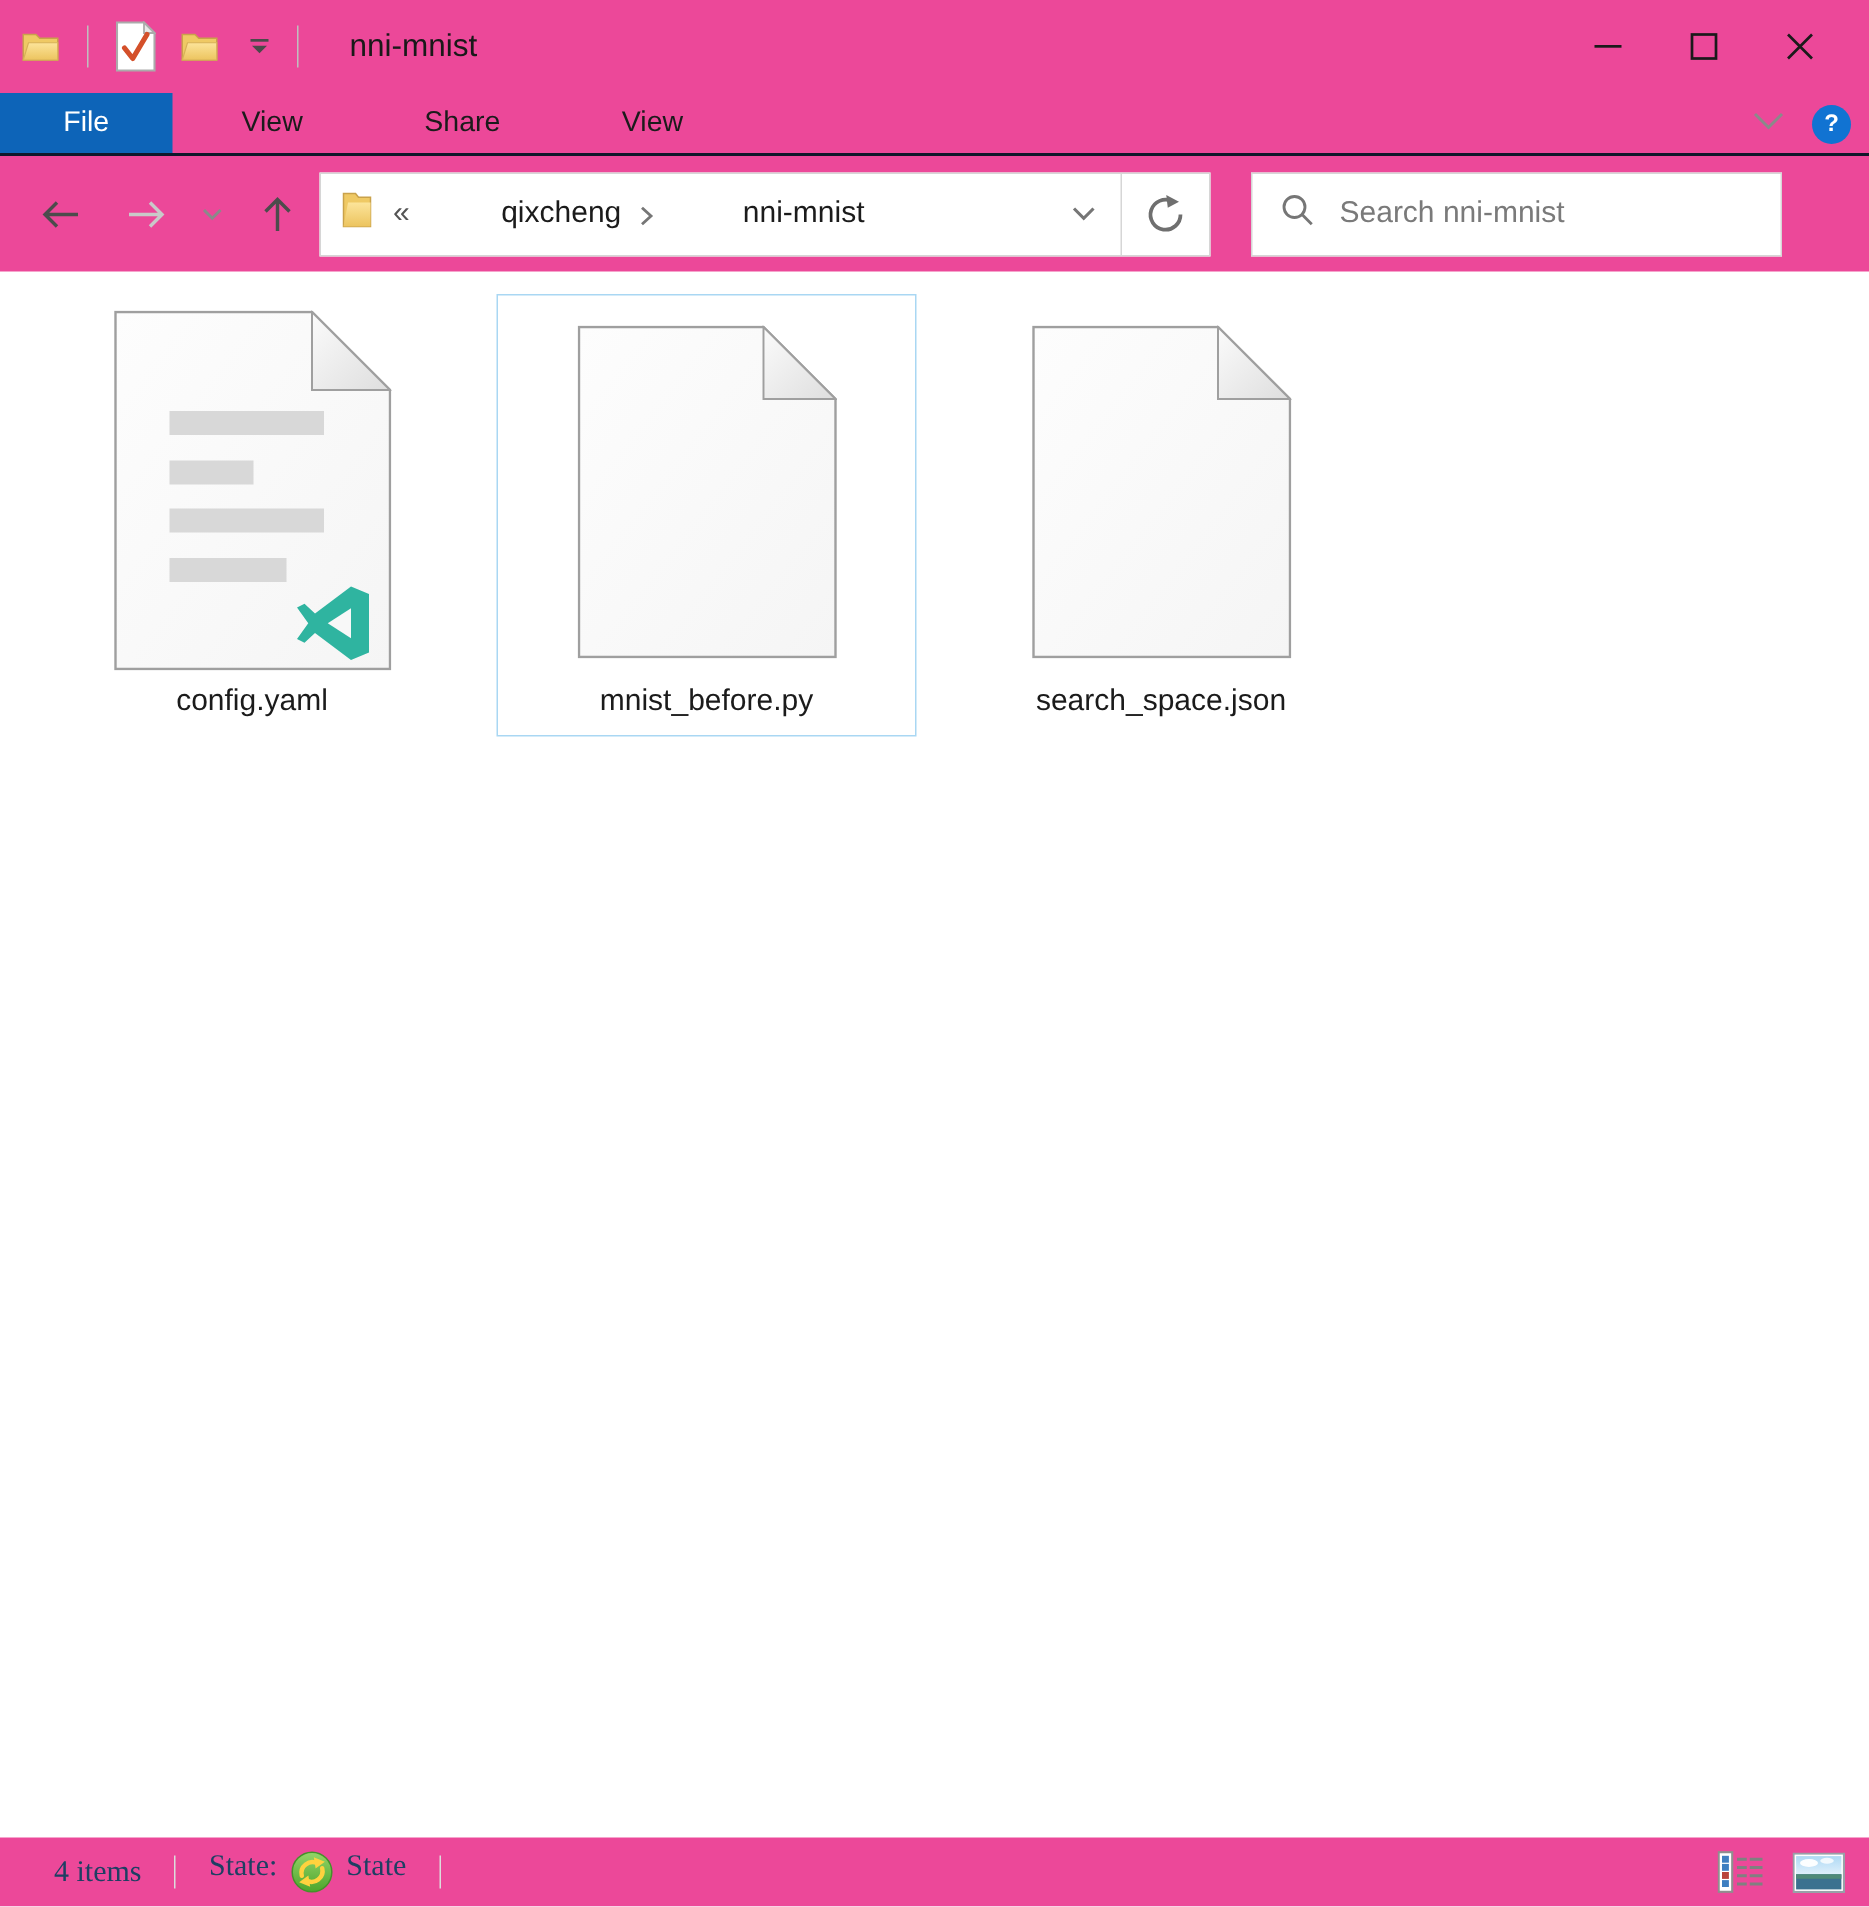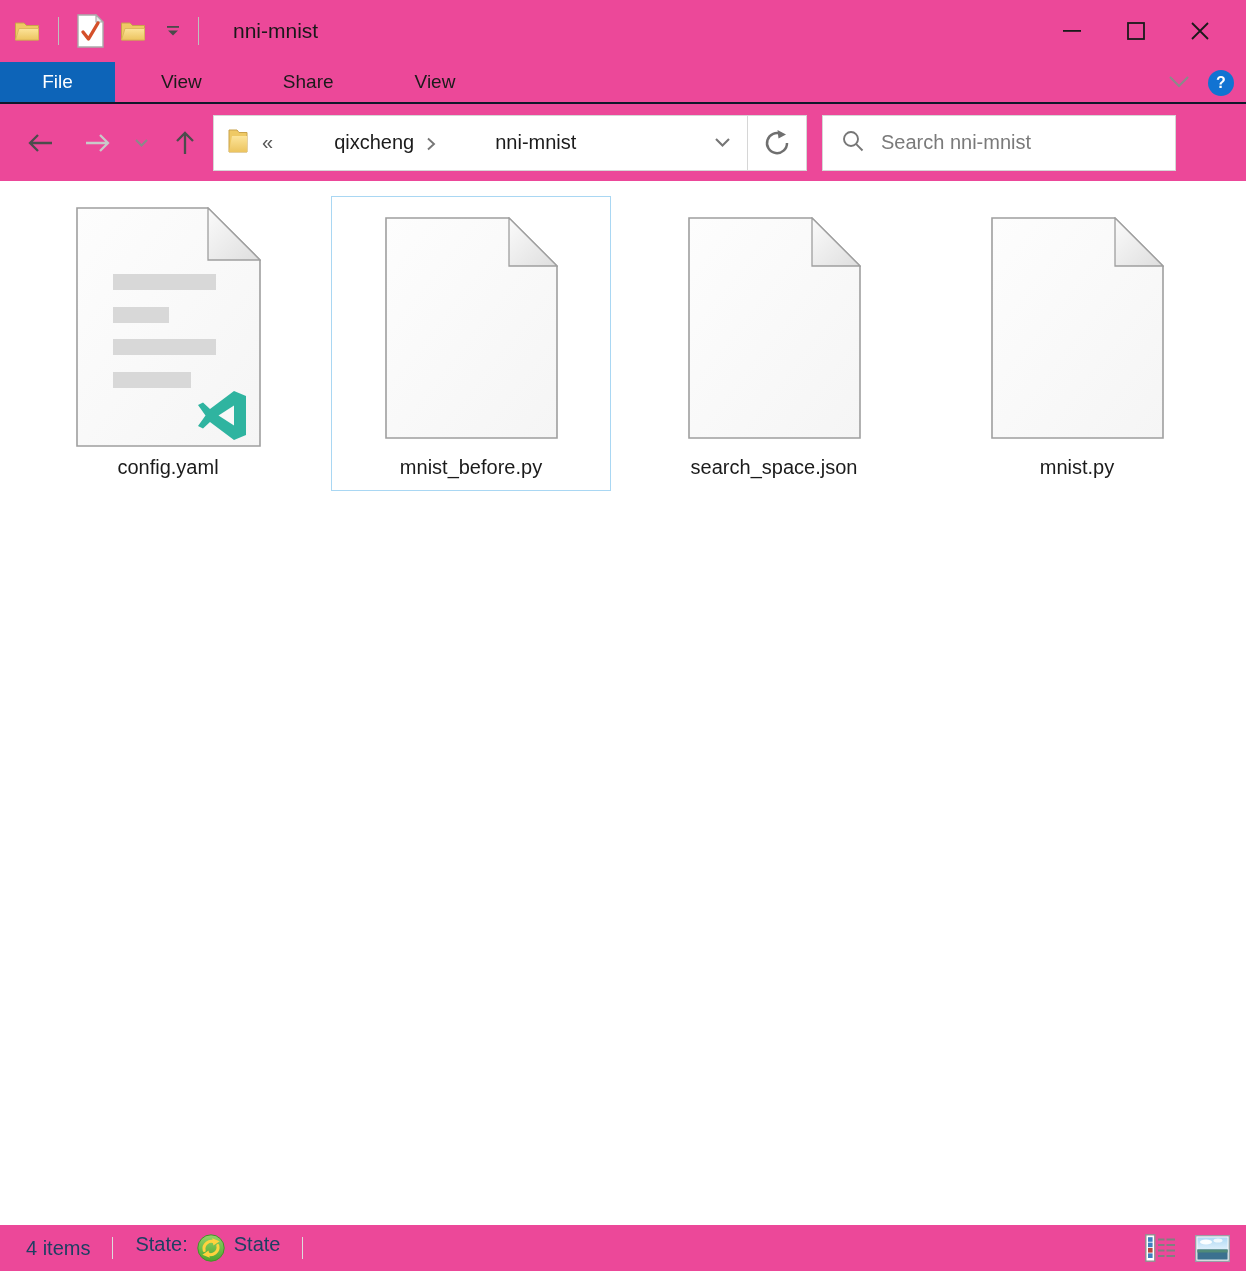--- a/index.html
+++ b/index.html
@@ -30,38 +30,38 @@
   .nav-btn { display:flex; align-items:center; justify-content:center; }
   .addressbar { height:56px; border:1px solid #d6d6d6; display:flex; align-items:center; width:594px; margin-left:16px; background:#fff; }
   .addr-folder { margin:0 10px 0 12px; }
   .crumb-collapse { color:#555; font-size:20px; margin:0 10px 0 2px; }
   .crumb { font-size:20px; color:#1b1b1b; padding:0 4px; white-space:nowrap;margin-left:47px; }
   .crumb-sep { margin:2px 8px 0 8px; display:flex; align-items:center; }
   .addr-spacer { flex:1; }
   .addr-chevron { padding:0 16px; height:100%; display:flex; align-items:center; }
   .addr-divider { width:1px; height:100%; background:#d6d6d6; }
   .refresh-btn { width:58px; height:100%; display:flex; align-items:center; justify-content:center; }
-  .searchbox { height:56px; border:1px solid #d6d6d6; display:flex; align-items:center; width:354px; margin-left:15px; padding-left:18px; background:#fff; }
+  .searchbox { height:56px; border:1px solid #d6d6d6; display:flex; align-items:center; width:354px; margin-left:27px; padding-left:18px; background:#fff; }
   .searchbox input { border:none; outline:none; font-family:"Liberation Sans", sans-serif; font-size:20px;
     color:#444; width:330px; margin-left:16px; background:transparent; }
   .searchbox input::placeholder { color:#7a7a7a; opacity:1; }
 
   
   .content { flex:1 1 auto; padding:15px 0 0 28px; display:flex; align-items:flex-start; gap:23px; background:#fff; }
   .file-item { width:280px; height:295px; display:flex; flex-direction:column; align-items:center; border:1px solid transparent; }
   .file-item.selected { border:1px solid #a9d7f3; }
   .icon-wrap { height:250px; display:flex; align-items:flex-start; justify-content:center; width:100%; }
   .file-item .doc-plain { margin-top:20px; display:block; }
   .file-item .doc-config { margin-top:10px; display:none; }
   .file-item.vscode .doc-config { display:block; }
   .file-label { font-size:20px; color:#1b1b1b; margin-top:9px; white-space:nowrap; }
 
   
-  .statusbar { height:46px; flex:0 0 auto; display:flex; align-items:center; padding:0 14px 0 26px;
-    font-size:20px; color:#1e3f63; }
+  .statusbar { height:46px; flex:0 0 auto; display:flex; align-items:center; padding:0 14px 0 36px;
+    font-size:20px; color:#1e3f63;font-family:Liberation Serif, serif; }
   .status-sep { width:1px; height:22px; background:#dcdcdc; margin:0 22px; }
   .status-state { display:flex; gap:8px; }
   .status-right { margin-left:auto; display:flex; align-items:center; gap:12px; }
   .view-toggle { width:40px; height:34px; display:flex; align-items:center; justify-content:center; }
 </style>
 </head>
 <body>
 
 <svg width="0" height="0" style="position:absolute">
   <defs>
@@ -254,30 +254,20 @@
       <div class="icon-wrap">
         <svg class="doc-plain" width="173" height="222" viewBox="0 0 173 222">
           <path d="M1 1 H124 L172 49 V221 H1 Z" fill="url(#pageGrad)" stroke="#9f9f9f" stroke-width="1.6"></path>
           <path d="M124 1 V49 H172 Z" fill="url(#foldGrad)" stroke="#9f9f9f" stroke-width="1.3"></path>
         </svg>
 
       </div>
       <span class="file-label">search_space.json</span>
     </div>
 
-    <div class="file-item">
-      <div class="icon-wrap">
-        <svg class="doc-plain" width="173" height="222" viewBox="0 0 173 222">
-          <path d="M1 1 H124 L172 49 V221 H1 Z" fill="url(#pageGrad)" stroke="#9f9f9f" stroke-width="1.6"></path>
-          <path d="M124 1 V49 H172 Z" fill="url(#foldGrad)" stroke="#9f9f9f" stroke-width="1.3"></path>
-        </svg>
-
-      </div>
-      <span class="file-label">mnist.py</span>
-    </div>
 
   </div>
 
   <div class="statusbar">
     <span>4 items</span>
     <span class="status-sep"></span>
     <span class="status-state">
       <span>State:</span>
       <span style="display:flex;align-items:center">
         <svg width="30" height="30" viewBox="0 0 30 30">

